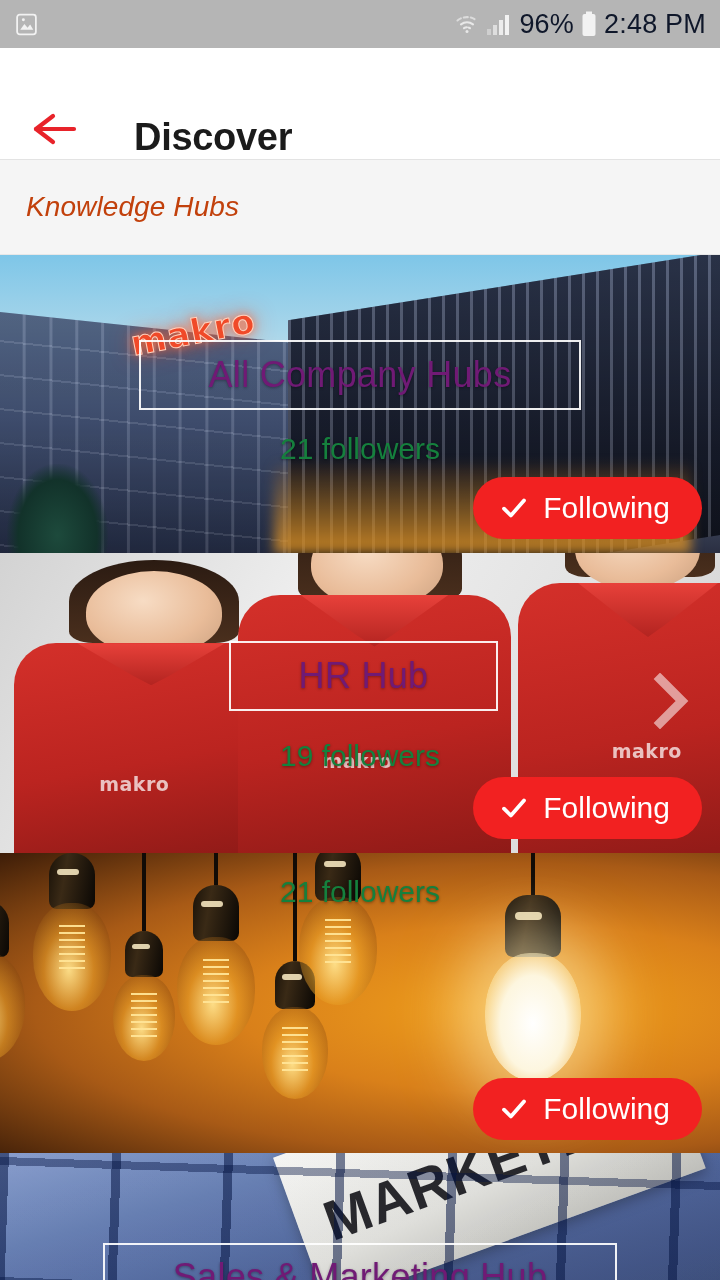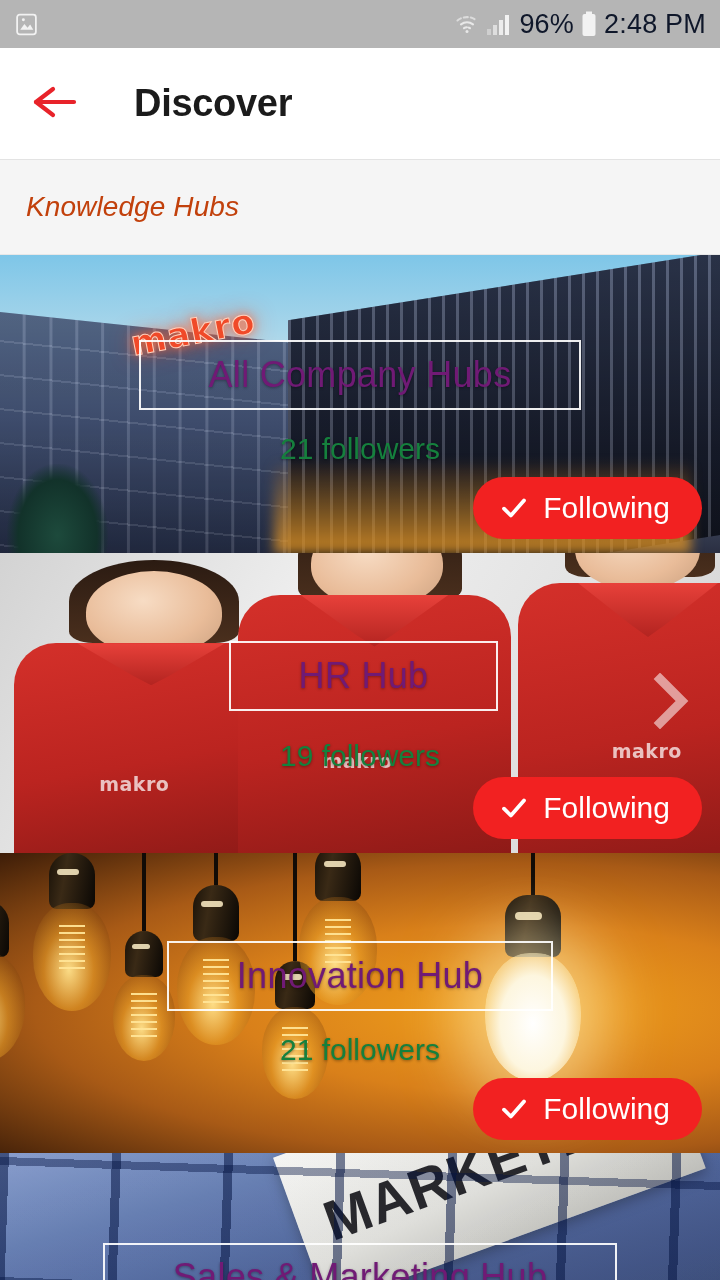--- a/index.html
+++ b/index.html
@@ -30,21 +30,21 @@
   .ico-gallery{ width:25px; height:25px; position:relative; }
   .ico-gallery svg{ display:block; }
   .ico-wifi{ width:24px; height:24px; }
   .ico-signal{ width:26px; height:24px; }
   .ico-batt{ width:16px; height:26px; }
 
   
   .app-bar{
     height:112px; width:100%;
     background:#ffffff;
-    display:flex; align-items:center;
+    display:flex; align-items:flex-end;
     padding-left:26px;
     border-bottom:1px solid #e3e3e3;
   }
   .back-btn{
     width:56px; height:56px;
     display:flex; align-items:center; justify-content:center;
     cursor:pointer;
   }
   .page-title{
     font-size:38px; font-weight:bold; color:#1b1b1b;
@@ -426,23 +426,20 @@
         <div class="glass" style="top:44px;"></div>
           <div class="fil" style="top:66px;"></div>
       </div>
       <div class="bulb bulb-white" style="left:74%;">
         <div class="cord" style="height:42px;"></div>
           <div class="cap" style="top:42px; width:56px; height:62px;"></div>
         <div class="glass" style="top:100px; width:96px; height:128px;"></div>
       </div>
     </div>
     <div class="card-overlay">
-      <div class="hub-title-box" style="margin-top:88px;">
-        <span class="hub-title">Innovation Hub</span>
-      </div>
       <div class="hub-followers" style="margin-top:22px;">21 followers</div>
       <button class="follow-btn" style="top:225px;">
         <span class="check-icon">
           <svg width="30" height="30" viewBox="0 0 24 24">
             <path d="M4 12.5 L9.5 18 L20 6" fill="none" stroke="#ffffff" stroke-width="3" stroke-linecap="round" stroke-linejoin="round"></path>
           </svg>
         </span>
         <span class="label">Following</span>
       </button>
     </div>

